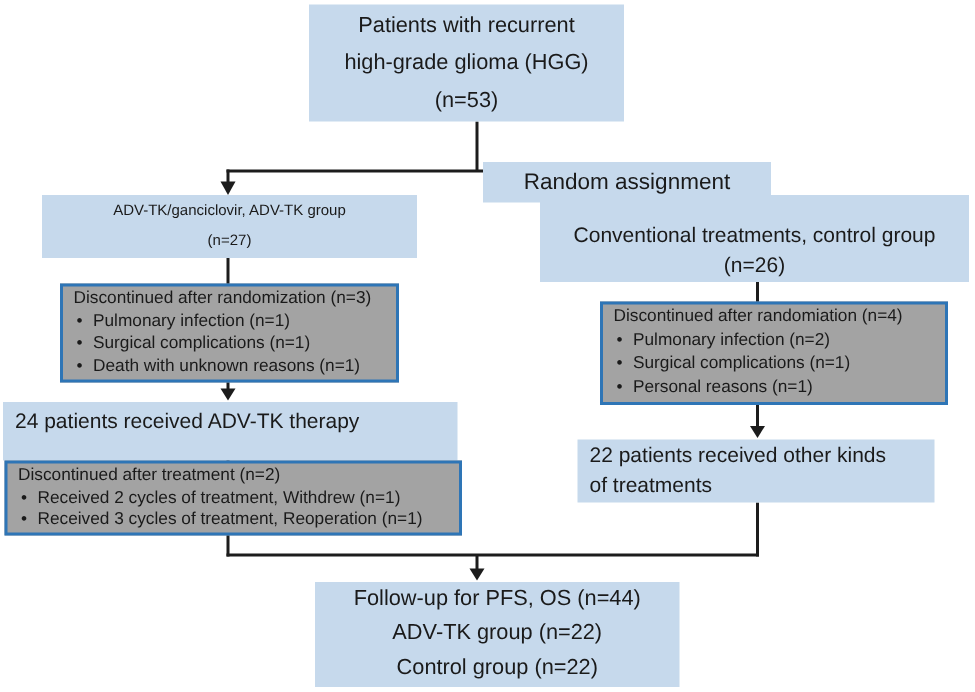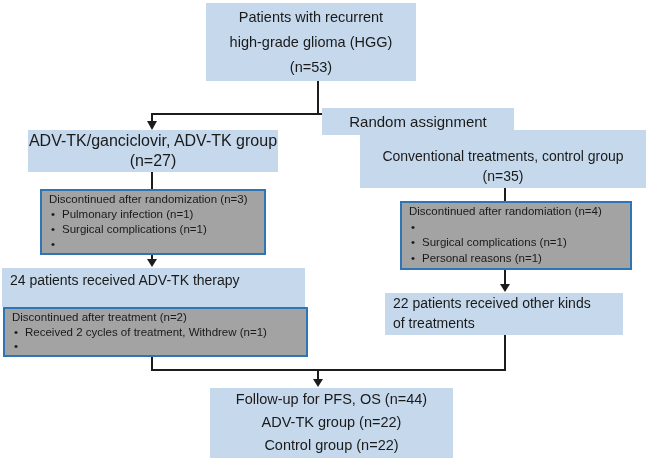--- a/index.html
+++ b/index.html
@@ -16,21 +16,21 @@
   }
   .connectors{position:absolute;left:0;top:0;z-index:0;}
   .connectors path{stroke:var(--line-color);stroke-width:2;fill:none;}
   .connectors polygon{fill:var(--line-color);}
   .node{position:absolute;box-sizing:border-box;z-index:1;}
   .fill-box{background:var(--box-fill);}
   .outline-box{background:#a3a3a3;border:2px solid var(--box-border);padding:1px 4px 0 4px;}
   .center{text-align:center;}
   .top-box{left:206px;top:3px;width:210px;height:78px;font-size:14.5px;line-height:25px;padding-top:2px;}
   .random-label{left:322px;top:84px;width:192px;height:27px;font-size:15px;line-height:27px;margin-top:24px;}
-  .group-left{left:28px;top:130px;width:250px;height:42px;font-size:16px;line-height:20px;padding-top:1px;}
+  .group-left{left:28px;top:130px;width:250px;height:42px;font-size:10px;line-height:20px;padding-top:1px;}
   .group-right{left:360px;top:130px;width:286px;height:58px;font-size:14px;line-height:20px;padding-top:16px;}
   .dropout-l1{left:40px;top:189px;width:226px;height:66px;font-size:11.5px;line-height:15px;}
   .received-l{left:2px;top:268px;width:303px;height:39px;font-size:14px;line-height:25px;padding-left:8px;}
   .dropout-l2{left:3px;top:307px;width:305px;height:50px;font-size:11.5px;line-height:14.5px;}
   .dropout-r{left:400px;top:201px;width:232px;height:69px;font-size:11.5px;line-height:15.5px;}
   .received-r{left:385px;top:293px;width:238px;height:42px;font-size:14px;line-height:20px;padding:0 0 0 8px;}
   .followup{left:210px;top:388px;width:243px;height:70px;font-size:14.5px;line-height:23px;}
   .detail-title{padding-left:3px;white-space:nowrap;}
   .bullet-row{display:flex;padding-left:5px;white-space:nowrap;}
   .bullet{width:11px;flex:0 0 11px;}
@@ -66,55 +66,58 @@
 
   <div class="node fill-box center random-label">Random assignment</div>
 
   <div class="node fill-box center group-left">
     <div>ADV-TK/ganciclovir, ADV-TK group</div>
     <div>(n=27)</div>
   </div>
 
   <div class="node fill-box center group-right">
     <div>Conventional treatments, control group</div>
-    <div>(n=35)</div>
+    <div>(n=26)</div>
   </div>
 
   <div class="node outline-box dropout-l1">
     <div class="detail-title">Discontinued after randomization (n=3)</div>
     <div class="bullet-row">
       <span class="bullet">•</span>
       <span>Pulmonary infection (n=1)</span>
     </div>
     <div class="bullet-row">
       <span class="bullet">•</span>
       <span>Surgical complications (n=1)</span>
     </div>
     <div class="bullet-row">
       <span class="bullet">•</span>
+      <span>Death with unknown reasons (n=1)</span>
     </div>
   </div>
 
   <div class="node fill-box received-l">24 patients received ADV-TK therapy</div>
 
   <div class="node outline-box dropout-l2">
     <div class="detail-title">Discontinued after treatment (n=2)</div>
     <div class="bullet-row">
       <span class="bullet">•</span>
       <span>Received 2 cycles of treatment, Withdrew (n=1)</span>
     </div>
     <div class="bullet-row">
       <span class="bullet">•</span>
+      <span>Received 3 cycles of treatment, Reoperation (n=1)</span>
     </div>
   </div>
 
   <div class="node outline-box dropout-r">
     <div class="detail-title">Discontinued after randomiation (n=4)</div>
     <div class="bullet-row">
       <span class="bullet">•</span>
+      <span>Pulmonary infection (n=2)</span>
     </div>
     <div class="bullet-row">
       <span class="bullet">•</span>
       <span>Surgical complications (n=1)</span>
     </div>
     <div class="bullet-row">
       <span class="bullet">•</span>
       <span>Personal reasons (n=1)</span>
     </div>
   </div>

